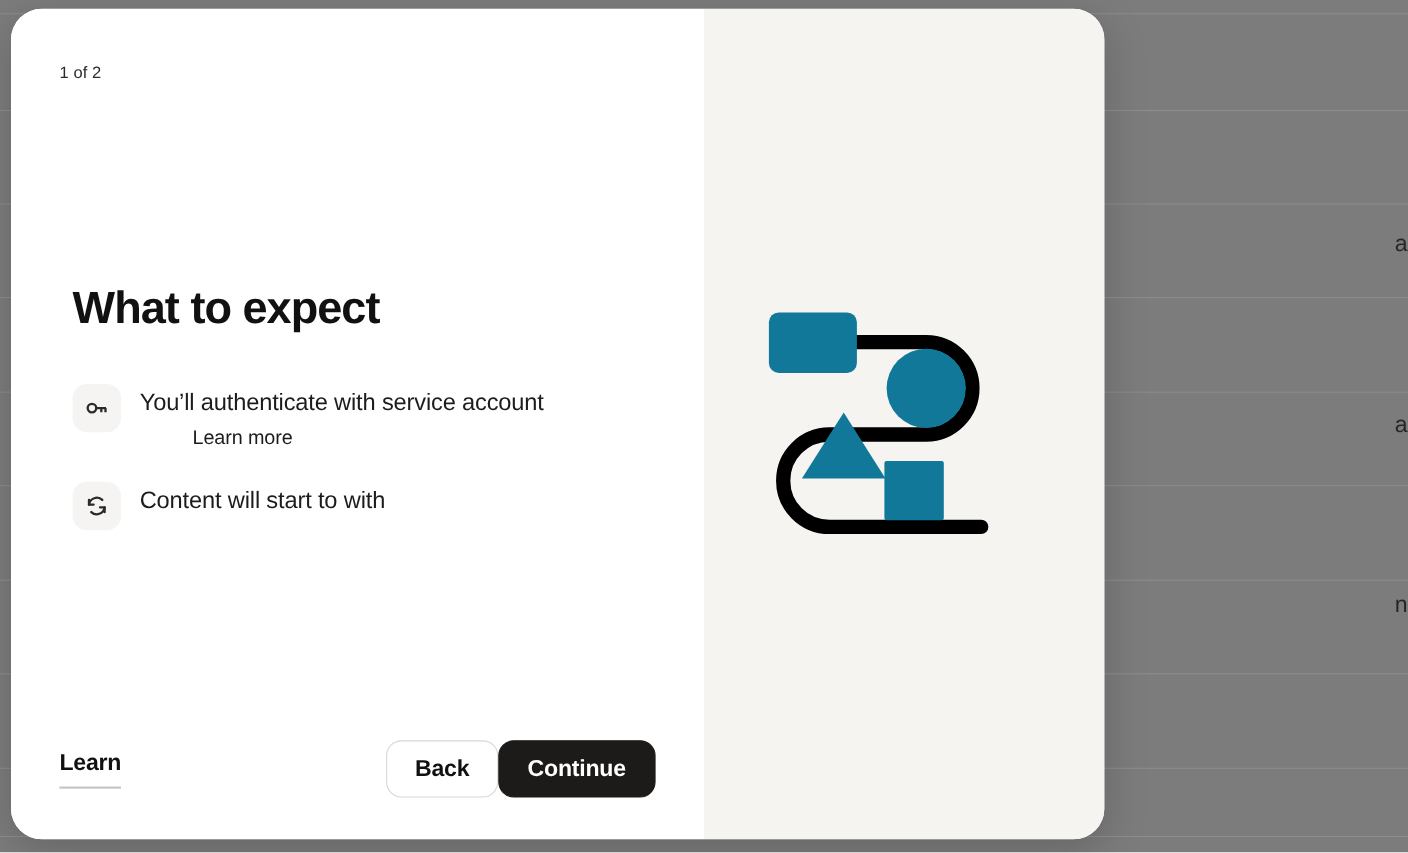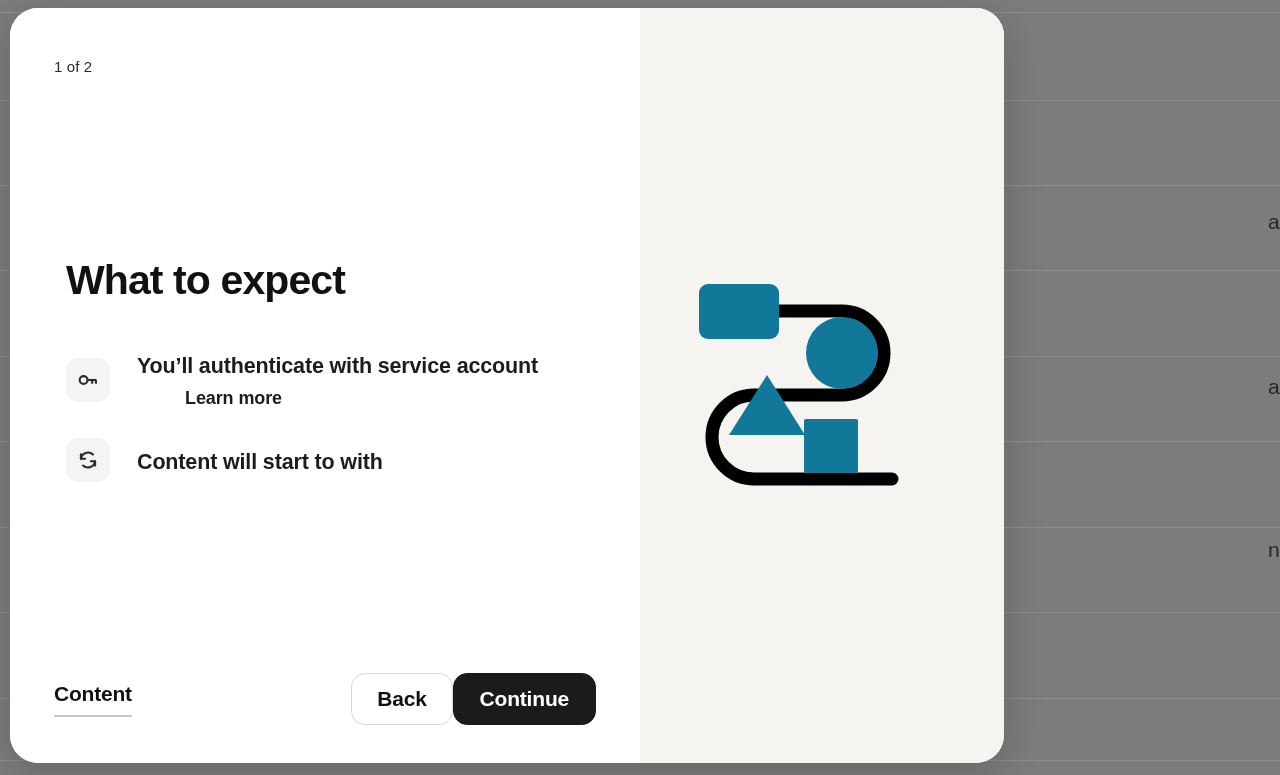--- a/index.html
+++ b/index.html
@@ -88,24 +88,23 @@
     line-height: 1.1;
   }
 
   #expect-list {
     margin-top: 44px;
     list-style: none;
   }
 
   .expect-item {
     display: flex;
-    align-items: center;
-    gap: 27px;
+    align-items: flex-start;
+    gap: 17px;
     margin-bottom: 26px;
-    font-weight: bold;
   }
   .expect-item:last-child { margin-bottom: 0; }
 
   .icon-chip {
     flex: 0 0 auto;
     width: 44px;
     height: 44px;
     border-radius: 13px;
     background: #f5f4f2;
     display: flex;
@@ -261,21 +260,21 @@
           </span>
           <span class="expect-text">
             <span class="expect-label">Content will start to with</span>
           </span>
         </li>
 
       </ul>
     </div>
 
     <div id="footer">
-      <button id="cancel-button" class="btn-cancel">Content</button>
+      <button id="cancel-button" class="btn-cancel">Learn</button>
 
       <div id="footer-right">
         <button id="back-button" class="btn">Back</button>
         <button id="continue-button" class="btn">Continue</button>
       </div>
     </div>
   </div>
 
   <div id="right-pane">
     <svg id="illustration" width="260" height="230" viewBox="0 0 260 230">

